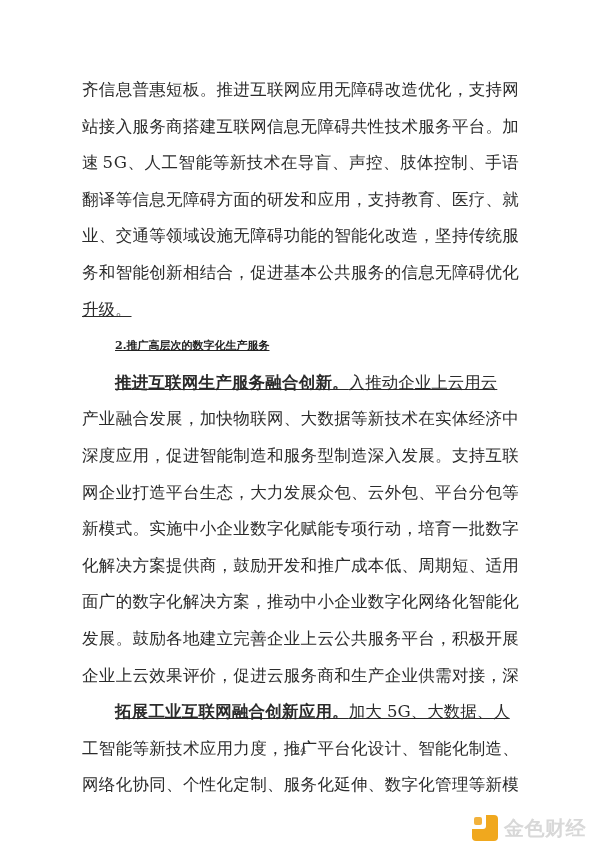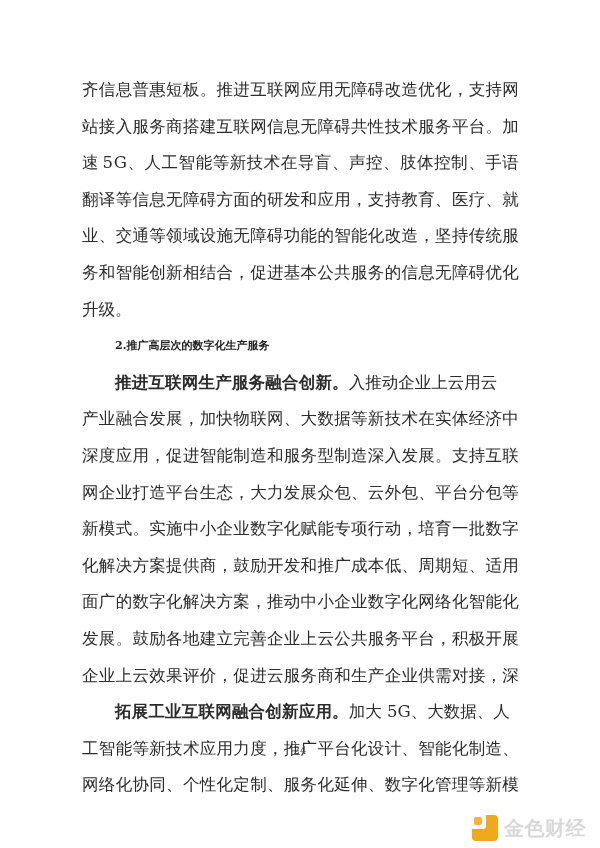--- a/index.html
+++ b/index.html
@@ -40,20 +40,21 @@
     white-space: nowrap;
     letter-spacing: 0;
     text-align: justify;
     text-align-last: justify;
     display: block;
   }
   .line.last,
   .line.ragged {
     text-align: right;
     text-align-last: left;
+    text-decoration: underline;
   }
 
   
   .just {
     display: flex;
     justify-content: space-between;
     height: 36.6px;
     align-items: center;
     font-size: 16.5px;
     color: #2b2b2b;

